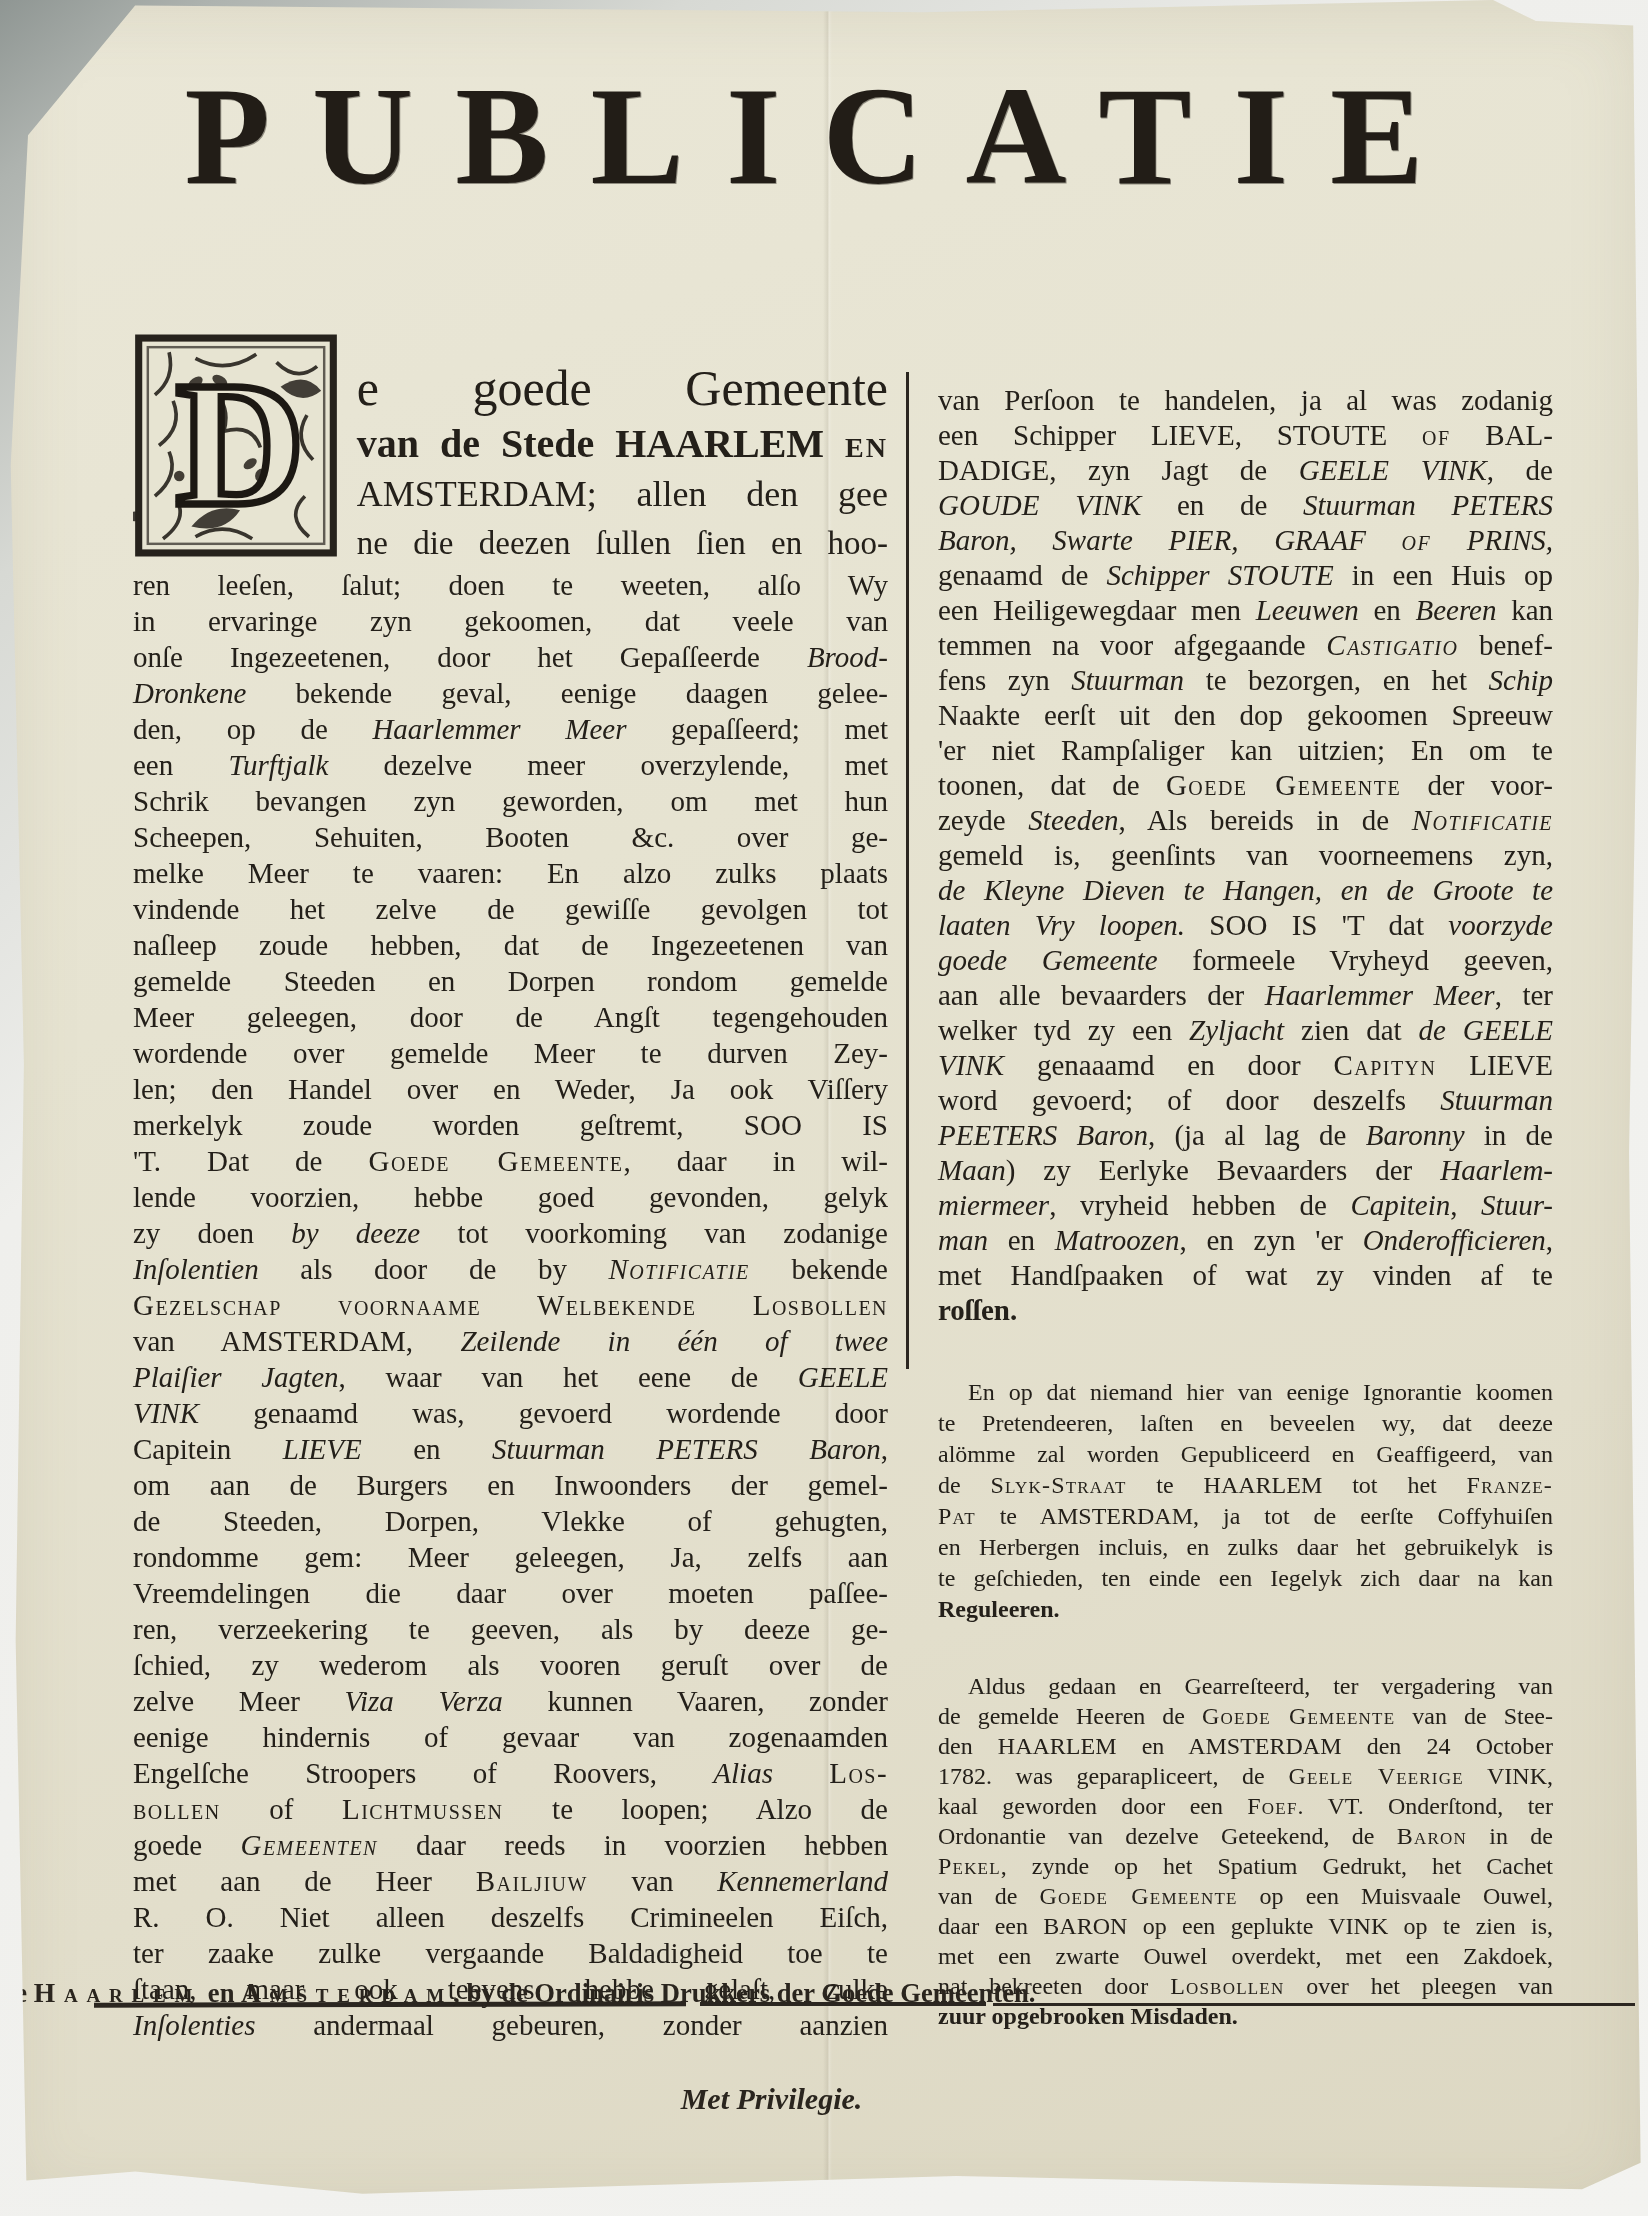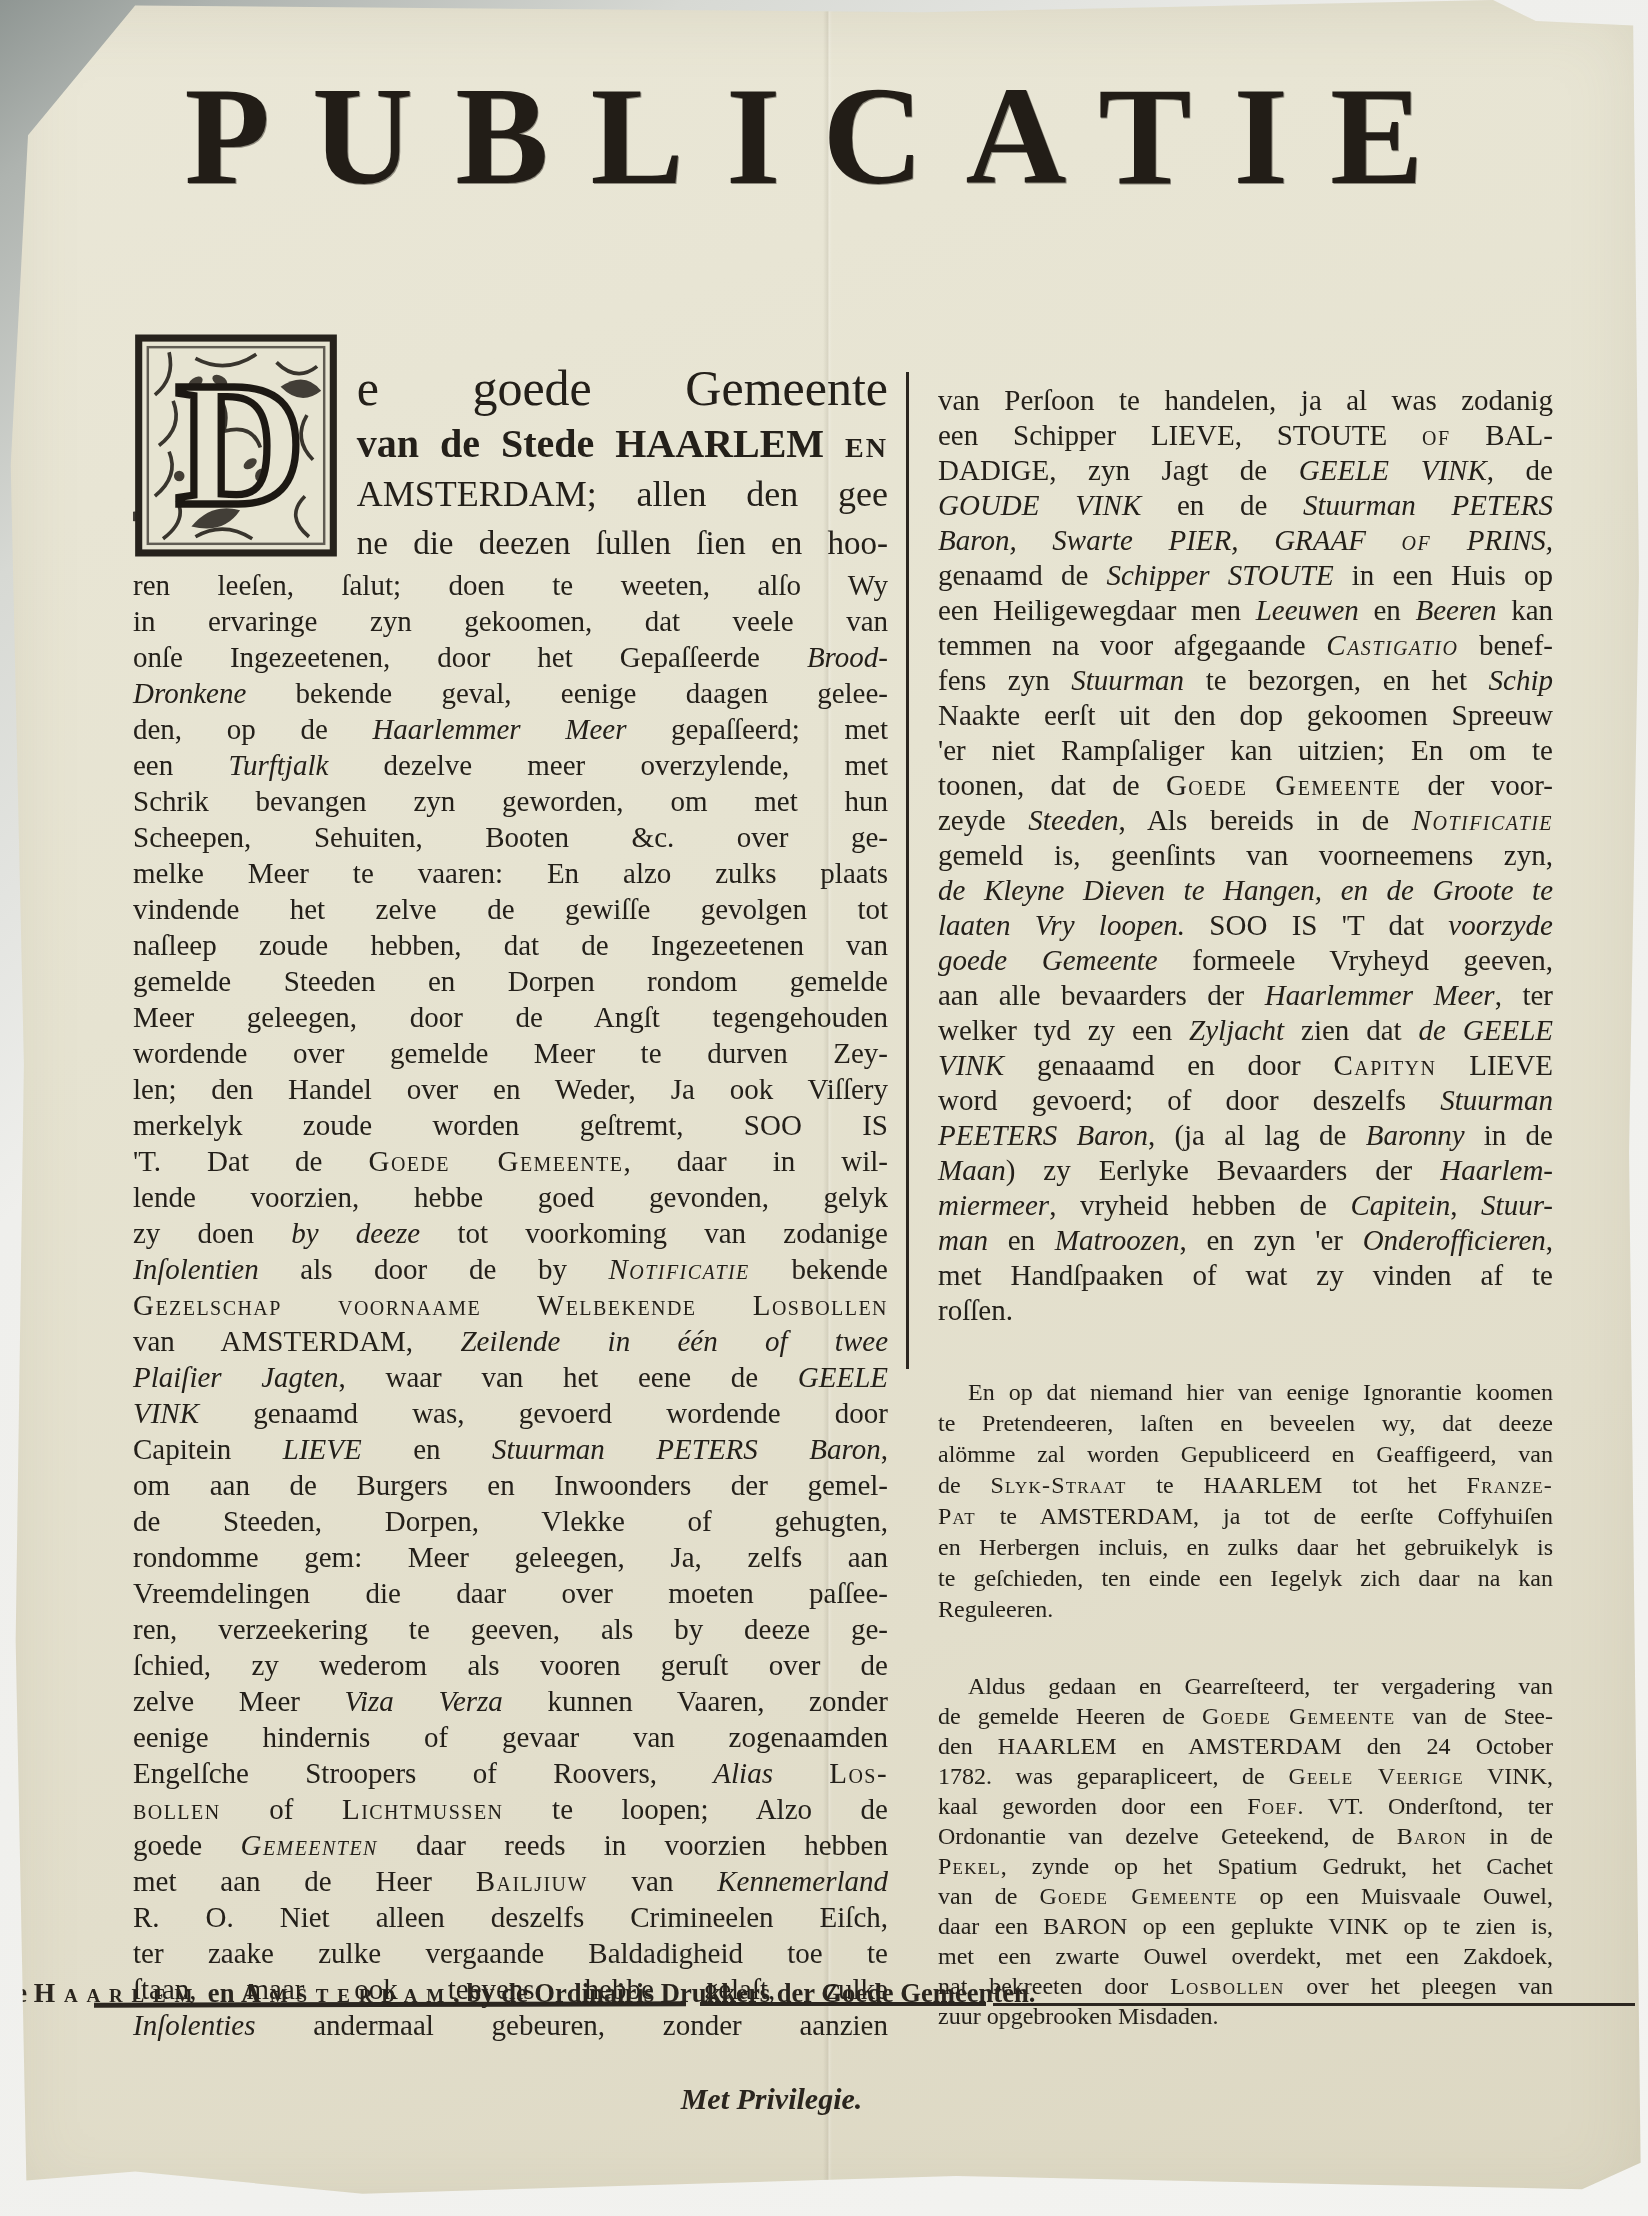--- a/index.html
+++ b/index.html
@@ -28,21 +28,21 @@
     color:#221d17;white-space:nowrap;
     text-shadow:0.9px 0.9px 0 rgba(34,29,23,.45);
   }
   .col{position:absolute;}
   .col-left{left:133px;top:332px;width:755px;}
   .col-right{left:938px;top:332px;width:615px;padding-top:51px;box-sizing:border-box;}
   .divider{position:absolute;left:906px;top:372px;width:2.7px;height:997px;background:#2b2620;}
   .dropcap{float:left;width:206px;height:223px;margin:1.8px 17.7px 5.3px 0;}
   .intro{padding-top:26.6px;}
   .line{text-align:justify;text-align-last:justify;white-space:normal;color:#24201a;}
-  .line.last{text-align-last:left;}
+  .line.last{text-align-last:left;font-weight:bold;}
   .intro .line.l0{font-size:50px;line-height:59px;}
   .intro .line.l1{font-size:40px;line-height:51px;font-weight:bold;}
   .intro .line.l2{font-size:36px;line-height:50px;}
   .intro .line.l3{font-size:33px;line-height:48px;}
   .body-lines{clear:none;}
   .col-left .body-lines .line{font-size:29px;line-height:36px;}
   .col-right .main .line{font-size:29px;line-height:35px;}
   .col-right .para2{margin-top:49px;}
   .col-right .para2 .line{font-size:24px;line-height:31px;}
   .col-right .para3{margin-top:46px;}

